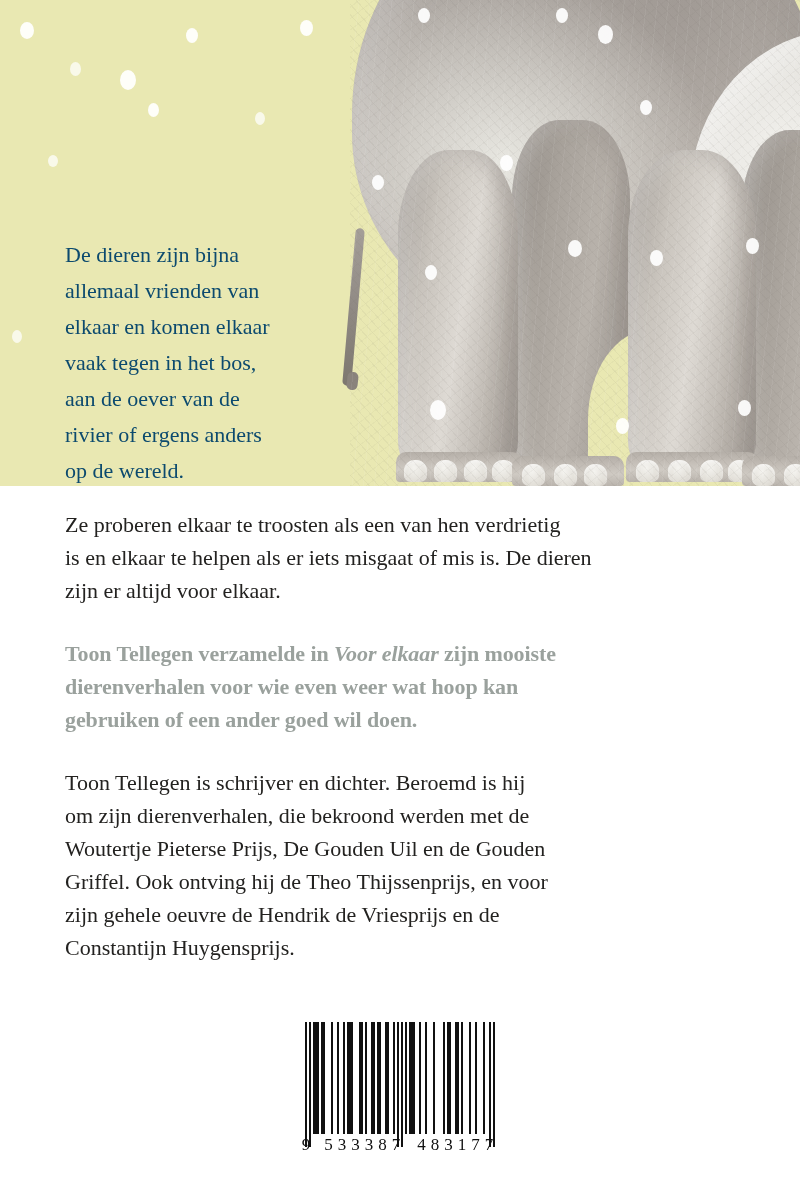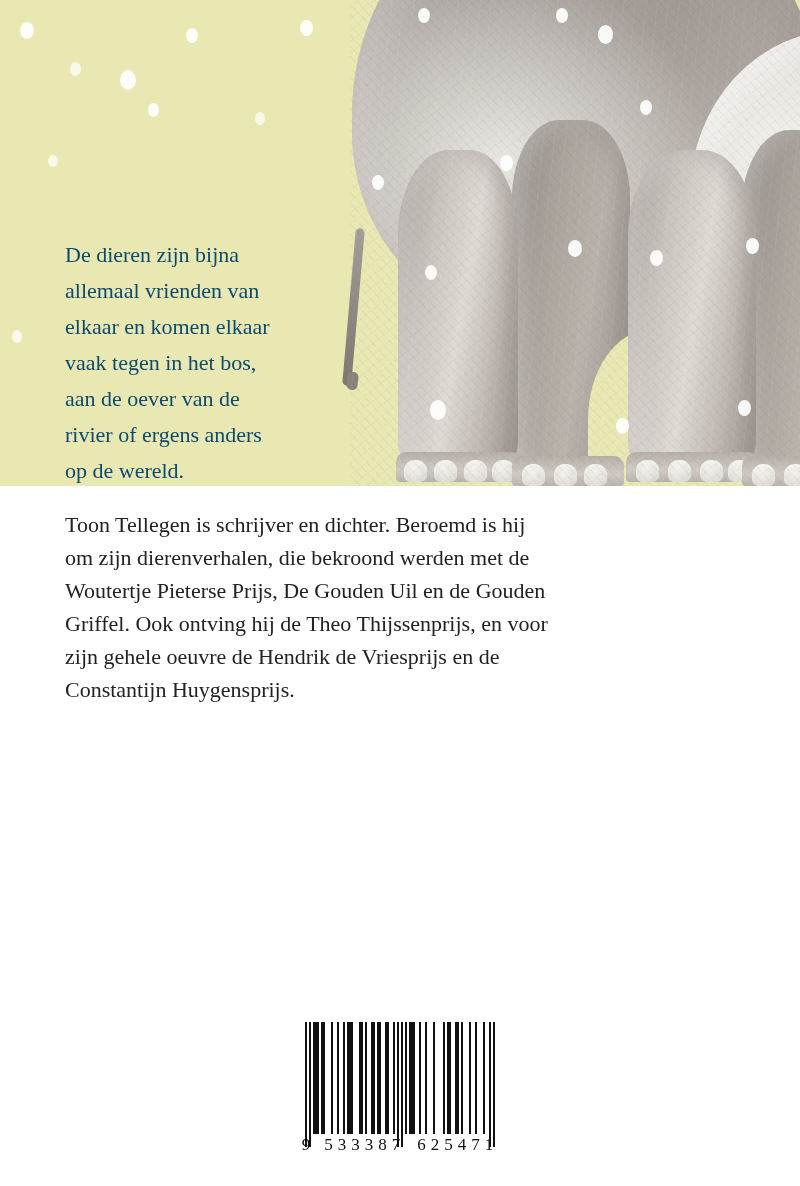--- a/index.html
+++ b/index.html
@@ -287,28 +287,34 @@
 allemaal vrienden van
 elkaar en komen elkaar
 vaak tegen in het bos,
 aan de oever van de
 rivier of ergens anders
 op de wereld.</div>
 </div>
 
 <div id="back-copy">
 
-
+  <p class="copy-para">Ze proberen elkaar te troosten als een van hen verdrietig
+is en elkaar te helpen als er iets misgaat of mis is. De dieren
+zijn er altijd voor elkaar.</p>
+
+  <p class="copy-para highlight"><span>Toon Tellegen verzamelde in </span><span class="title-italic">Voor elkaar</span><span> zijn mooiste
+dierenverhalen voor wie even weer wat hoop kan
+gebruiken of een ander goed wil doen.</span></p>
 
   <p class="copy-para">Toon Tellegen is schrijver en dichter. Beroemd is hij
 om zijn dierenverhalen, die bekroond werden met de
 Woutertje Pieterse Prijs, De Gouden Uil en de Gouden
 Griffel. Ook ontving hij de Theo Thijssenprijs, en voor
 zijn gehele oeuvre de Hendrik de Vriesprijs en de
 Constantijn Huygensprijs.</p>
 </div>
 
 <div id="barcode-area">
   <div id="barcode-symbol"><i class="g" style="width: 2px;"></i><i class="w" style="width: 2px;"></i><i class="g" style="width: 2px;"></i><i class="w" style="width: 2px;"></i><i style="width: 6px;"></i><i class="w" style="width: 2px;"></i><i style="width: 4px;"></i><i class="w" style="width: 6px;"></i><i style="width: 2px;"></i><i class="w" style="width: 4px;"></i><i style="width: 2px;"></i><i class="w" style="width: 4px;"></i><i style="width: 2px;"></i><i class="w" style="width: 2px;"></i><i style="width: 6px;"></i><i class="w" style="width: 6px;"></i><i style="width: 4px;"></i><i class="w" style="width: 2px;"></i><i style="width: 2px;"></i><i class="w" style="width: 4px;"></i><i style="width: 4px;"></i><i class="w" style="width: 2px;"></i><i style="width: 4px;"></i><i class="w" style="width: 4px;"></i><i style="width: 4px;"></i><i class="w" style="width: 4px;"></i><i style="width: 2px;"></i><i class="w" style="width: 2px;"></i><i class="g" style="width: 2px;"></i><i class="w" style="width: 2px;"></i><i class="g" style="width: 2px;"></i><i class="w" style="width: 2px;"></i><i style="width: 2px;"></i><i class="w" style="width: 2px;"></i><i style="width: 6px;"></i><i class="w" style="width: 4px;"></i><i style="width: 2px;"></i><i class="w" style="width: 4px;"></i><i style="width: 2px;"></i><i class="w" style="width: 6px;"></i><i style="width: 2px;"></i><i class="w" style="width: 8px;"></i><i style="width: 2px;"></i><i class="w" style="width: 2px;"></i><i style="width: 4px;"></i><i class="w" style="width: 4px;"></i><i style="width: 4px;"></i><i class="w" style="width: 2px;"></i><i style="width: 2px;"></i><i class="w" style="width: 6px;"></i><i style="width: 2px;"></i><i class="w" style="width: 4px;"></i><i style="width: 2px;"></i><i class="w" style="width: 6px;"></i><i style="width: 2px;"></i><i class="w" style="width: 4px;"></i><i class="g" style="width: 2px;"></i><i class="w" style="width: 2px;"></i><i class="g" style="width: 2px;"></i></div>
   <div id="barcode-digits">
-    <span class="lead">9</span><span class="grp">533387</span><span class="grp2">625471</span>
+    <span class="lead">9</span><span class="grp">533387</span><span class="grp2">483177</span>
   </div>
 </div>
 
 </body></html>

